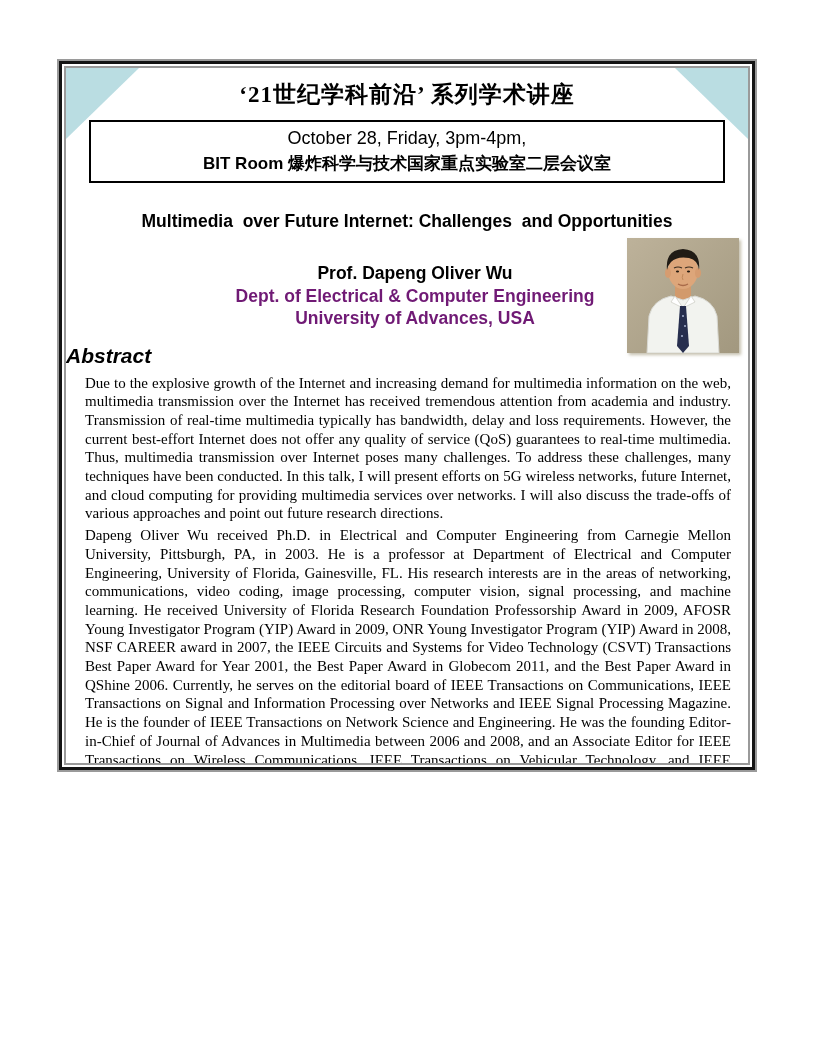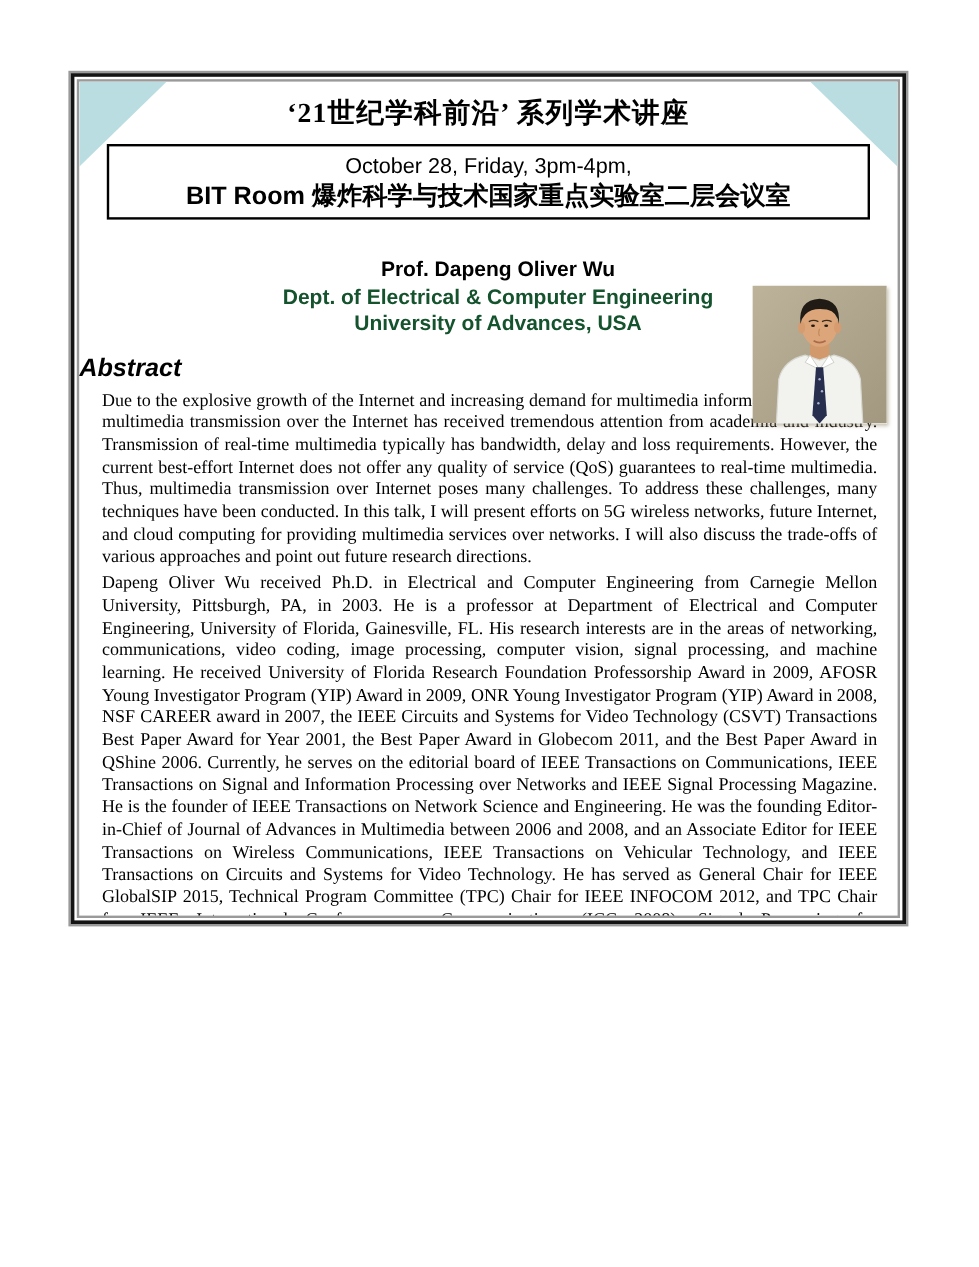--- a/index.html
+++ b/index.html
@@ -33,40 +33,40 @@
     width: 636px;
     margin: 10px auto 0;
     border: 2px solid #000;
     text-align: center;
     padding: 4px 0 5px;
     background: #fff;
     position: relative;
     z-index: 2;
   }
   .dt-line1 { font-size: 18px; font-weight: 400; line-height: 25px; }
-  .dt-line2 { font-size: 21px; font-weight: 700; line-height: 25px; }
+  .dt-line2 { font-size: 17px; font-weight: 700; line-height: 25px; }
 
   .talk-title {
     margin-top: 28px;
     text-align: center;
     font-weight: 700;
     font-size: 17.5px;
     white-space: pre-wrap;
   }
 
   .speaker-block {
     margin-top: 30px;
     text-align: center;
     font-weight: 700;
     font-size: 17.5px;
     line-height: 22.5px;
     padding-left: 16px;
   }
   .speaker-name { color: #000; }
-  .speaker-dept, .speaker-affil { color: #14532d; }
+  .speaker-dept, .speaker-affil { color: #701a75; }
 
   .speaker-photo {
     position: absolute;
     top: 170px;
     left: 561px;
     width: 112px;
     height: 115px;
     box-shadow: 2px 2px 3px rgba(150,140,110,0.55);
   }
   .speaker-photo svg { display: block; width: 100%; height: 100%; }
@@ -106,20 +106,21 @@
     <div class="tri tri-left"></div>
     <div class="tri tri-right"></div>
 
     <div class="series-title">‘21世纪学科前沿’ 系列学术讲座</div>
 
     <div class="datetime-box">
       <div class="dt-line1">October 28, Friday, 3pm-4pm,</div>
       <div class="dt-line2">BIT Room 爆炸科学与技术国家重点实验室二层会议室</div>
     </div>
 
+    <div class="talk-title">Multimedia  over Future Internet: Challenges  and Opportunities</div>
 
     <div class="speaker-block">
       <div class="speaker-name">Prof. Dapeng Oliver Wu</div>
       <div class="speaker-dept">Dept. of Electrical &amp; Computer Engineering</div>
       <div class="speaker-affil">University of Advances, USA</div>
     </div>
 
     <div class="speaker-photo" title="Portrait photo of Prof. Dapeng Oliver Wu in white shirt and dark tie">
       <svg viewBox="0 0 112 115" xmlns="http://www.w3.org/2000/svg">
         <defs>

